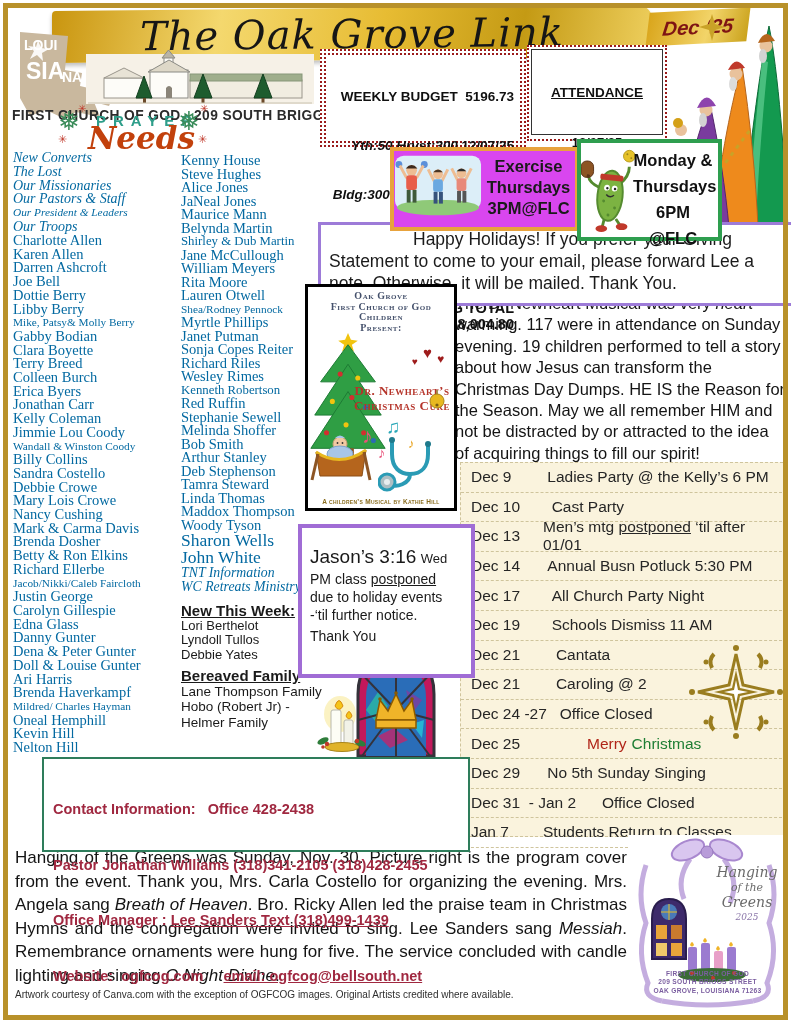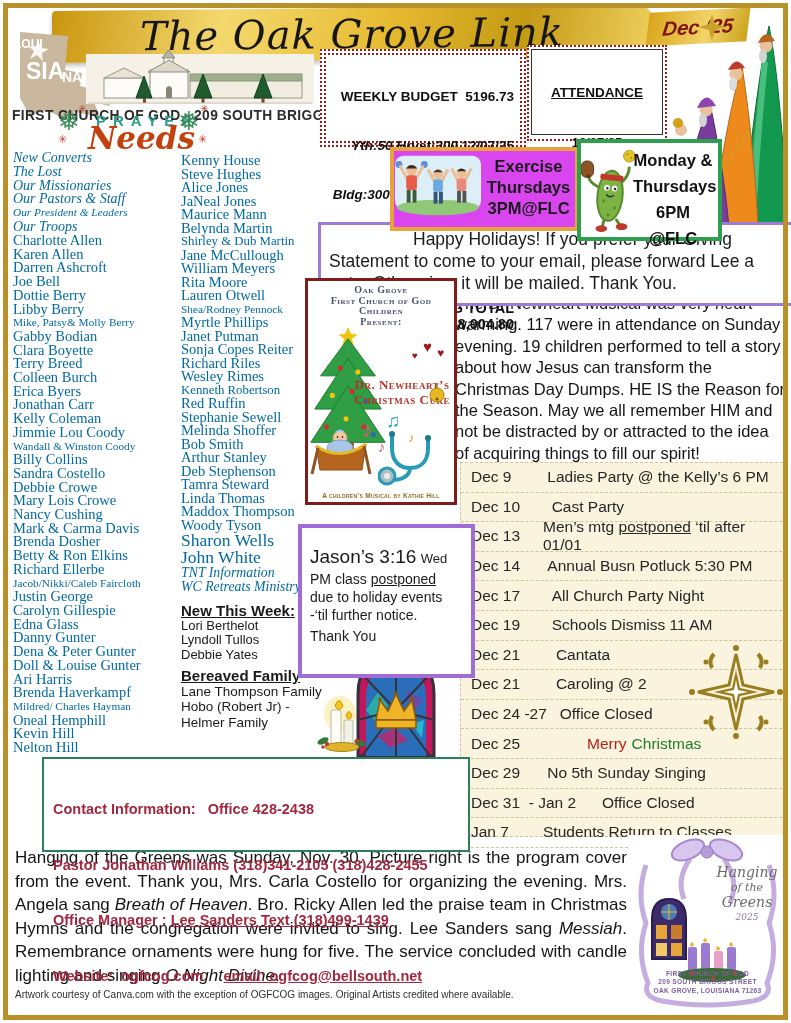--- a/index.html
+++ b/index.html
@@ -55,21 +55,21 @@
   .ex-text{flex:1;text-align:center;font-weight:800;font-size:16.5px;line-height:21px;padding-top:5px;}
   .mon-box{left:577px;top:139px;width:137px;height:94px;border:4px solid #2e9e4f;background:#fff;z-index:6;}
   .mon-text{position:absolute;left:52px;top:4px;width:80px;text-align:center;font-weight:800;font-size:16.5px;line-height:26px;color:#111;}
 
   
   .giving{left:318px;top:222px;width:462px;height:72px;border:3px solid #9d7bd8;background:#fff;z-index:5;
           font-size:17.5px;line-height:22px;padding:3px 8px;color:#1b1b1b;}
   .giving p{margin:0;text-indent:84px;}
 
   
-  .poster{left:305px;top:278px;width:146px;height:221px;border:3px solid #7f1d1d;background:#fff;z-index:7;}
+  .poster{left:305px;top:284px;width:146px;height:221px;border:3px solid #000000;background:#fff;z-index:7;}
   .poster-head{margin-top:4px;text-align:center;font-family:"Liberation Serif",serif;font-variant:small-caps;
           font-weight:700;color:#44506b;font-size:10px;line-height:10.5px;letter-spacing:.5px;}
   .poster-title{position:absolute;left:44px;top:96px;width:100px;text-align:center;color:#b5342a;
           font-family:"Liberation Serif",serif;font-variant:small-caps;font-weight:800;font-size:13px;line-height:15px;letter-spacing:.5px;}
   .poster-credit{position:absolute;bottom:3px;width:100%;text-align:center;font-size:6.5px;color:#8a6d1f;
           font-variant:small-caps;font-weight:700;letter-spacing:.3px;}
   .note{position:absolute;font-weight:bold;line-height:1;}
 
   
   .musical{left:455px;top:293px;width:332px;font-size:16.5px;line-height:21.4px;color:#141414;}
@@ -116,21 +116,21 @@
   </div>
   <div class="abs date-ribbon">
     <span>Dec ‘25</span>
   </div>
 
   <div class="abs" style="left:10px;top:26px;width:112px;height:100px;">
     <svg width="112" height="100" viewBox="0 0 112 100">
       <path d="M10,6 L58,10 L55,44 L72,47 L70,60 L104,68 L99,80 L84,76 L90,91 L66,86 L55,93 L36,84 L20,90 L10,72 Z" fill="#c9b89e"></path>
       <path d="M28,14 L31,22 L39,23 L32,27 L33,35 L27,29 L20,33 L24,25 L18,20 L26,21 Z" fill="#fff" opacity=".9"></path>
     </svg>
-    <span class="la-label" style="left:4px;top:12px;font-size:12px;">LOUI</span>
+    <span class="la-label" style="left:14px;top:12px;font-size:14px;">LOUI</span>
     <span class="la-label" style="left:16px;top:34px;font-size:23px;">SIA</span>
     <span class="la-label" style="left:52px;top:44px;font-size:14px;">NA.</span>
   </div>
 
   <div class="abs" style="left:86px;top:50px;width:228px;height:58px;">
     <svg width="228" height="58" viewBox="0 0 228 58">
       <rect x="0" y="4" width="228" height="50" fill="#f6f1e7"></rect>
       <rect x="18" y="28" width="40" height="20" fill="#fdfcf8" stroke="#9a968c"></rect>
       <polygon points="18,28 38,18 58,28" fill="#e8e3d6" stroke="#9a968c"></polygon>
       <rect x="78" y="6" width="9" height="18" fill="#fdfcf8" stroke="#8a8a84"></rect>

